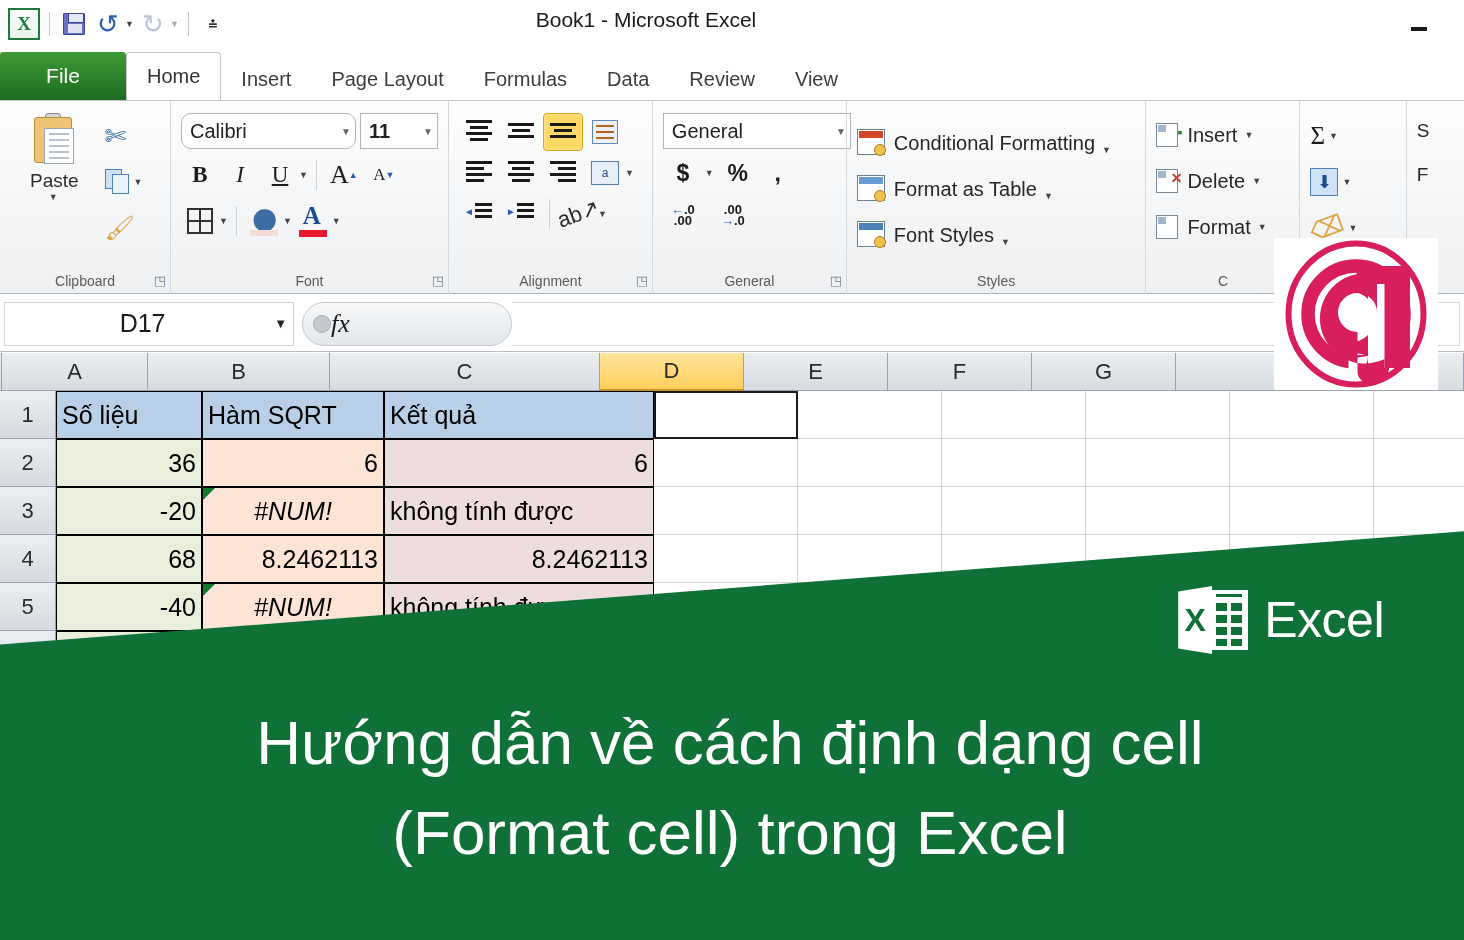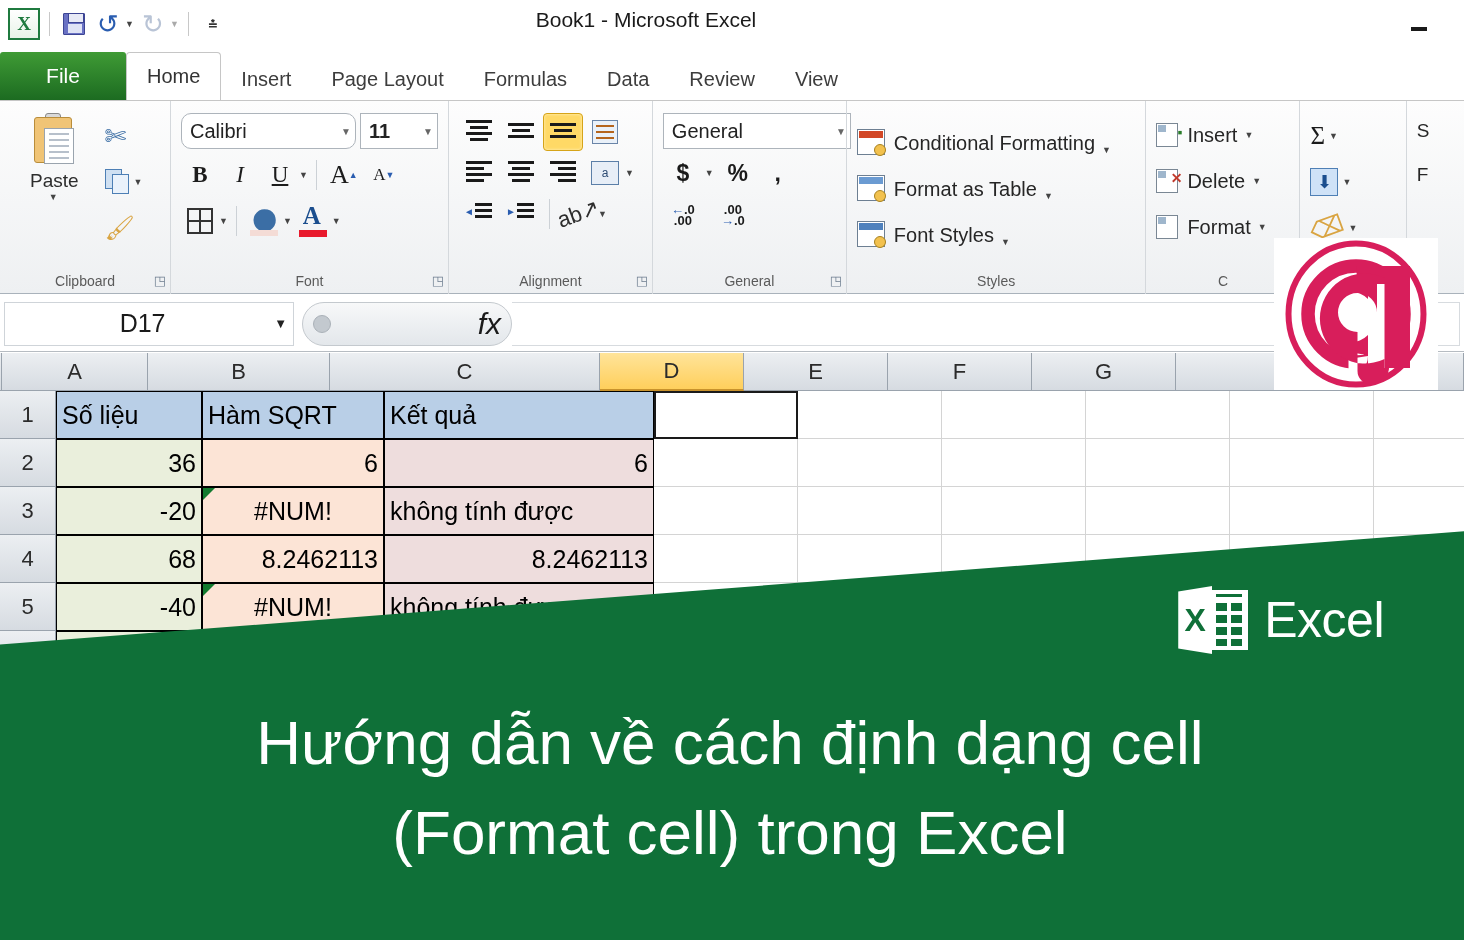--- a/index.html
+++ b/index.html
@@ -242,21 +242,21 @@
   }
   .namebox .nv { flex: 1; text-align: center; font-size: 25px; color: #1a1a1a; }
   .namebox .nc { font-size: 13px; color: #222; }
   .fx-zone {
     width: 210px; height: 44px; margin-left: 8px;
     background: linear-gradient(#f7f8f9,#e3e7eb);
     border: 1px solid #c4c9ce; border-radius: 22px;
     display: flex; align-items: center; padding: 0 10px;
   }
   .fx-dot { width: 18px; height: 18px; border-radius: 50%; background: #c3c9cf; border: 1px solid #aab1b8; }
-  .fx-lbl { flex: 1; text-align: right; font-size: 30px; font-style: italic; font-family: Liberation Sans, sans-serif; color: #1a1a1a; }
+  .fx-lbl { flex: 1; text-align: left; font-size: 26px; font-style: italic; font-family: Liberation Serif, serif; color: #1a1a1a; }
   .fbar-input { flex: 1; height: 44px; background: #fff; border: 1px solid #d7dbdf; border-left: none; margin-right: 4px; }
 
   
   .grid { position: absolute; left: 0; top: 353px; width: 1464px; height: 587px; background: #fff; overflow: hidden; }
   .colhead { display: flex; height: 38px; }
   .corner {
     width: 56px; height: 38px; background: linear-gradient(#eceff2,#d6dbe1);
     border-right: 1px solid #9aa3ad; border-bottom: 1px solid #9aa3ad; position: relative;
   }
   .corner::after {
@@ -280,21 +280,21 @@
   }
   .cell {
     border-right: 1px solid #d4d4d4; border-bottom: 1px solid #d4d4d4;
     display: flex; align-items: center;
     font-size: 25px; color: #000; padding: 0 5px; overflow: hidden; white-space: nowrap;
   }
   .cell.hdr { background: #b9cfe7; border: 1px solid #000; font-weight: normal; justify-content: flex-start; }
   .cell.a { background: #eaefdc; border: 1px solid #000; justify-content: flex-end; }
   .cell.b { background: #fce4d6; border: 1px solid #000; justify-content: flex-end; }
   .cell.c { background: #eedddd; border: 1px solid #000; justify-content: flex-end; }
-  .cell.b.ctr { justify-content: center; }
+  .cell.b.ctr { justify-content: center; font-style: italic; }
   .cell.c.lft { justify-content: flex-start; }
   .cell.empty { background: #fff; }
   .cell.selcell { border: 2px solid #1a1a1a; background: #fff; }
   .errmark { position: relative; }
   .errmark::before {
     content:""; position:absolute; left:0; top:0;
     width:0; height:0; border-top: 12px solid #127a2f; border-right: 12px solid transparent;
   }
   .w-a { width: 146px; flex: none; }
   .w-b { width: 182px; flex: none; }

